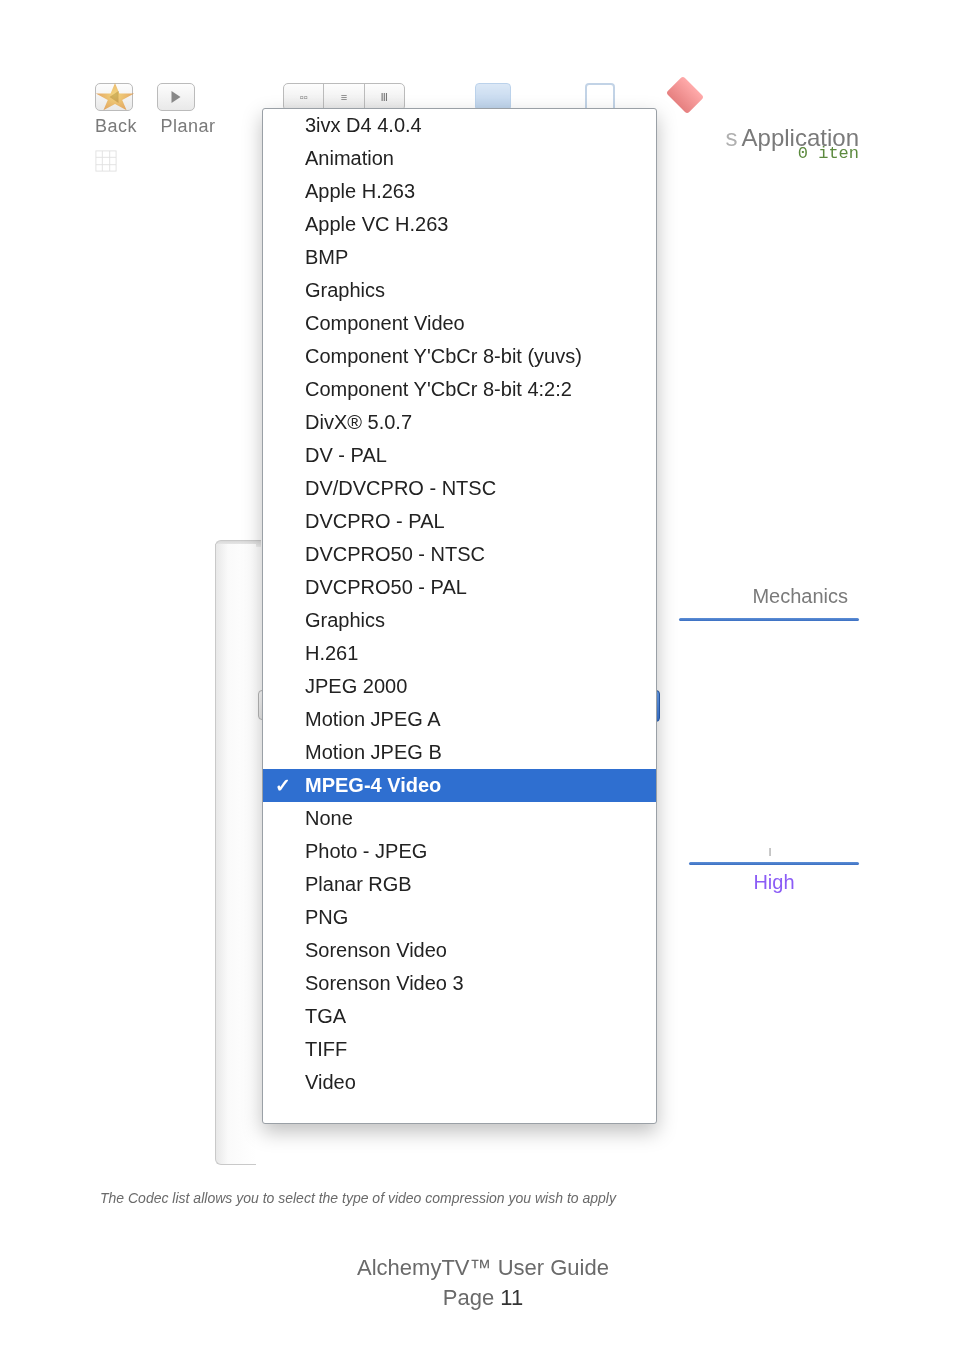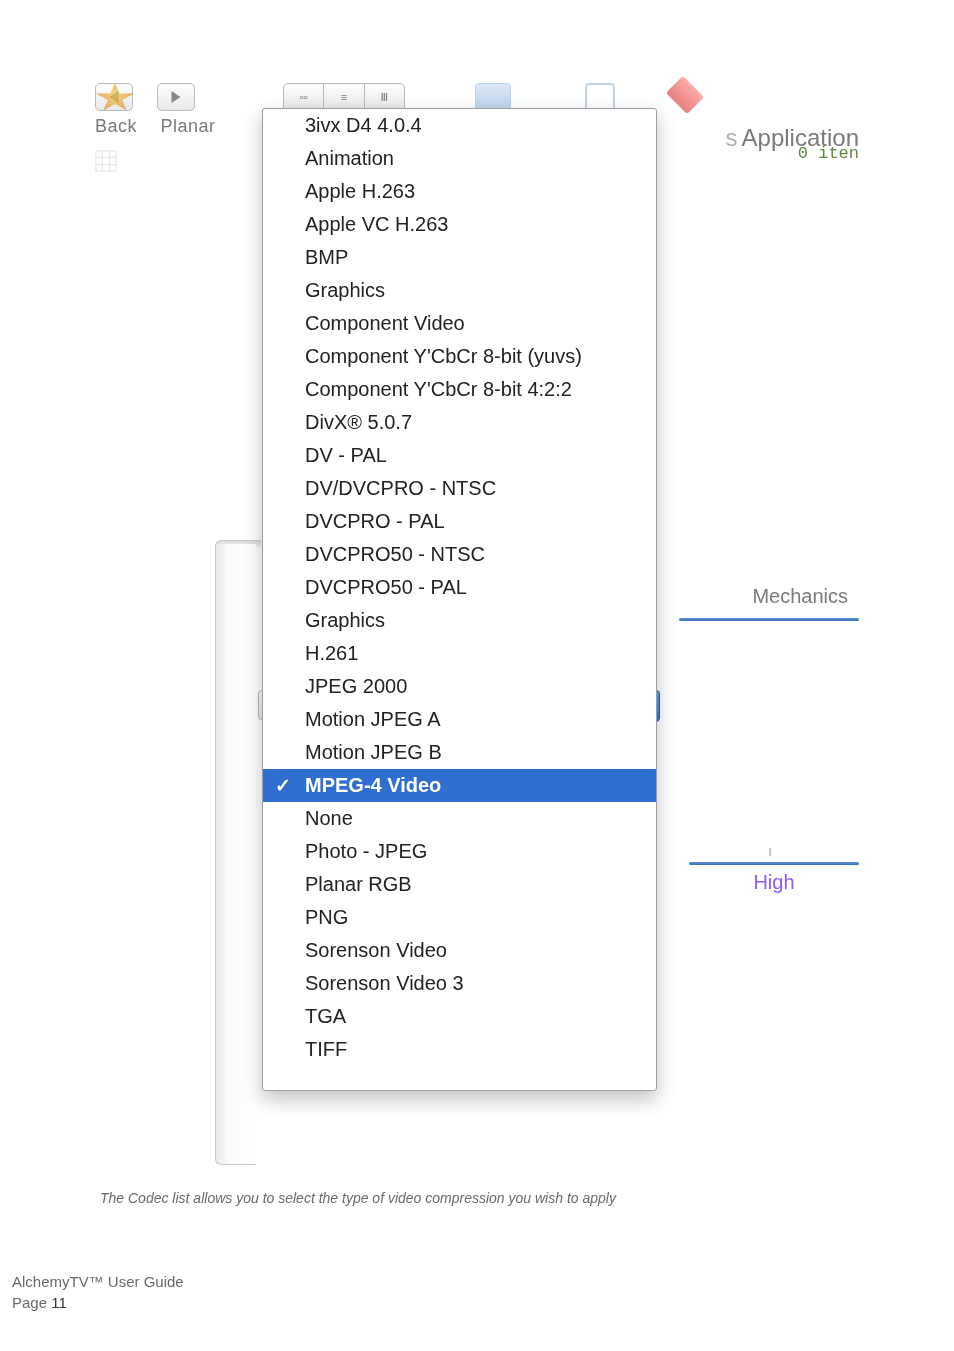--- a/index.html
+++ b/index.html
@@ -280,22 +280,22 @@
     font-size:14px;
     font-style:italic;
     color:#6a6a6a;
   }
 
   
   .footer {
     position:absolute;
     bottom:40px;
     left:12px; right:0;
-    text-align:left;
-    font-size:15px;
+    text-align:center;
+    font-size:22px;
     color:#6a6a6a;
   }
   .footer .page{
     display:block;
     margin-top:4px;
   }
 </style>
 </head>
 <body>
 
@@ -372,20 +372,21 @@
     <div class="dd-item"><span>Motion JPEG B</span></div>
     <div class="dd-item selected"><span class="check">✓</span><span>MPEG-4 Video</span></div>
     <div class="dd-item"><span>None</span></div>
     <div class="dd-item"><span>Photo - JPEG</span></div>
     <div class="dd-item"><span>Planar RGB</span></div>
     <div class="dd-item"><span>PNG</span></div>
     <div class="dd-item"><span>Sorenson Video</span></div>
     <div class="dd-item"><span>Sorenson Video 3</span></div>
     <div class="dd-item"><span>TGA</span></div>
     <div class="dd-item"><span>TIFF</span></div>
+    <div class="dd-item"><span>Video</span></div>
   </div>
 
 <div class="mech-label">Mechanics</div>
 <div class="panel-line top"></div>
 
 <div class="quality-box">
   <div class="quality-tick">I</div>
   <div class="panel-line hi" style="position:relative;top:auto;right:auto;margin:4px auto 0;width:170px;"></div>
   <div class="quality-label">High</div>
 </div>

